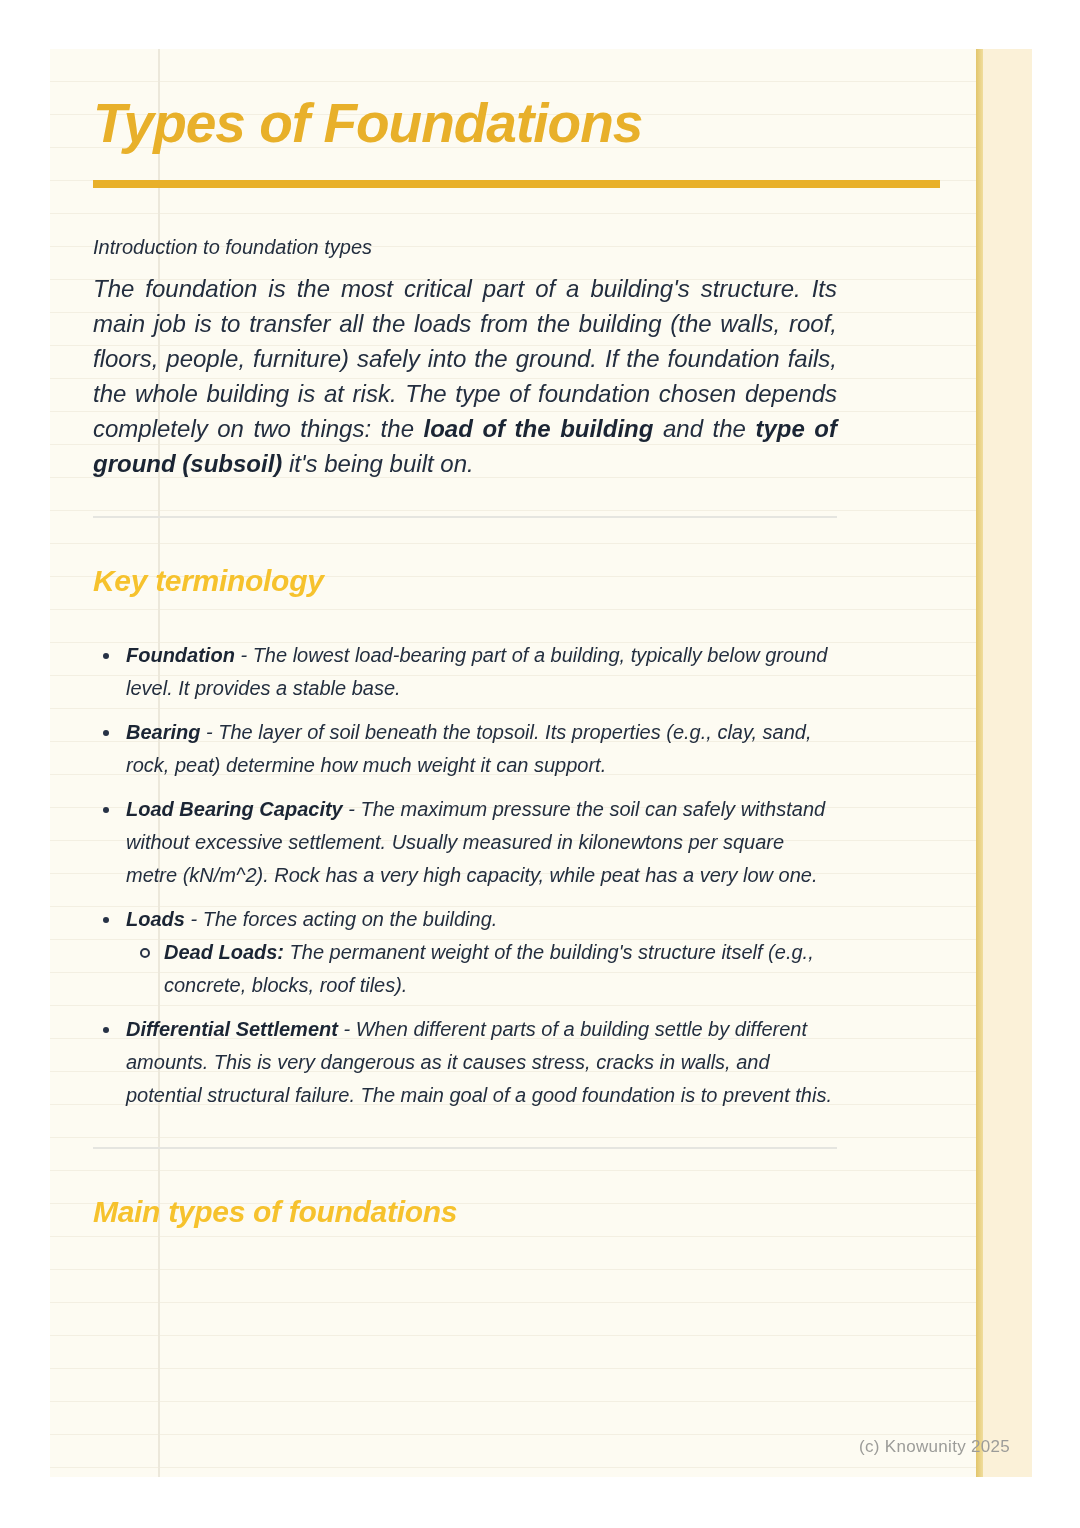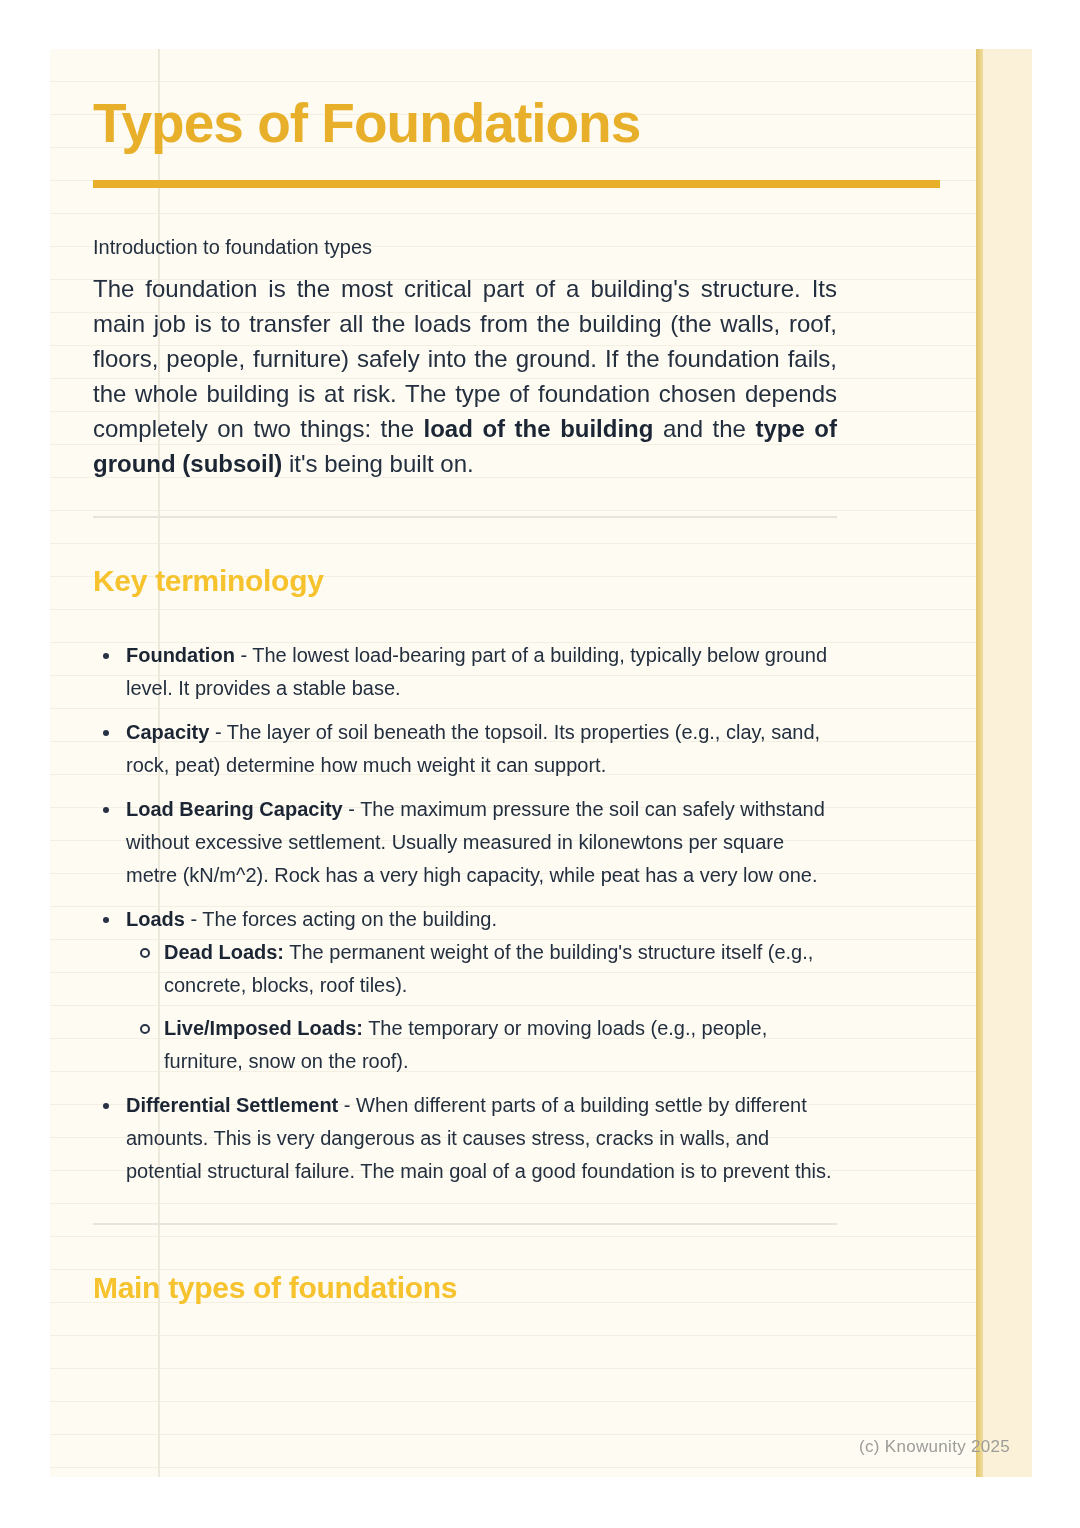--- a/index.html
+++ b/index.html
@@ -40,21 +40,21 @@
   }
   .stripe{
     position:absolute;left:926px;top:0;width:7px;height:100%;
     background:linear-gradient(to right,#E2C56B,#F0DD9C);
   }
   .cream-band{
     position:absolute;left:933px;top:0;width:49px;height:100%;
     background:var(--cream);
   }
   .content{
-    position:absolute;left:43px;top:0;width:847px;
+    position:absolute;left:43px;top:0;width:847px;font-style:italic;
   }
   h1.page-title{
     margin-top:44px;
     font-size:55px;line-height:1.1;
     font-weight:800;letter-spacing:-1px;
     color:var(--accent);
   }
   .title-underline{
     margin-top:26px;
     width:847px;height:8px;
@@ -143,30 +143,28 @@
 
     <p class="intro-paragraph"><span>The foundation is the most critical part of a building's structure. Its main job is to transfer all the loads from the building (the walls, roof, floors, people, furniture) safely into the ground. If the foundation fails, the whole building is at risk. The type of foundation chosen depends completely on two things: the </span><b>load of the building</b><span> and the </span><b>type of ground (subsoil)</b><span> it's being built on.</span></p>
 
     <div class="divider"></div>
 
     <h2 class="section-heading">Key terminology</h2>
 
     <ul class="term-list">
         <li><b class="term">Foundation</b>
 <span>- The lowest load-bearing part of a building, typically below ground level. It provides a stable base.</span></li>
-        <li><b class="term">Capacity</b>
+        <li><b class="term">Bearing</b>
 <span>- The layer of soil beneath the topsoil. Its properties (e.g., clay, sand, rock, peat) determine how much weight it can support.</span></li>
         <li><b class="term">Load Bearing Capacity</b>
 <span>- The maximum pressure the soil can safely withstand without excessive settlement. Usually measured in kilonewtons per square metre (kN/m^2). Rock has a very high capacity, while peat has a very low one.</span></li>
         <li><b class="term">Loads</b>
 <span>- The forces acting on the building.</span><ul class="sub-list">
             <li><b class="term">Dead Loads:</b>
 <span>The permanent weight of the building's structure itself (e.g., concrete, blocks, roof tiles).</span></li>
-            <li><b class="term">Live/Imposed Loads:</b>
-<span>The temporary or moving loads (e.g., people, furniture, snow on the roof).</span></li>
           </ul></li>
         <li><b class="term">Differential Settlement</b>
 <span>- When different parts of a building settle by different amounts. This is very dangerous as it causes stress, cracks in walls, and potential structural failure. The main goal of a good foundation is to prevent this.</span></li>
       </ul>
 
     <div class="divider"></div>
 
     <h2 class="section-heading">Main types of foundations</h2>
   </div>
 </div>

